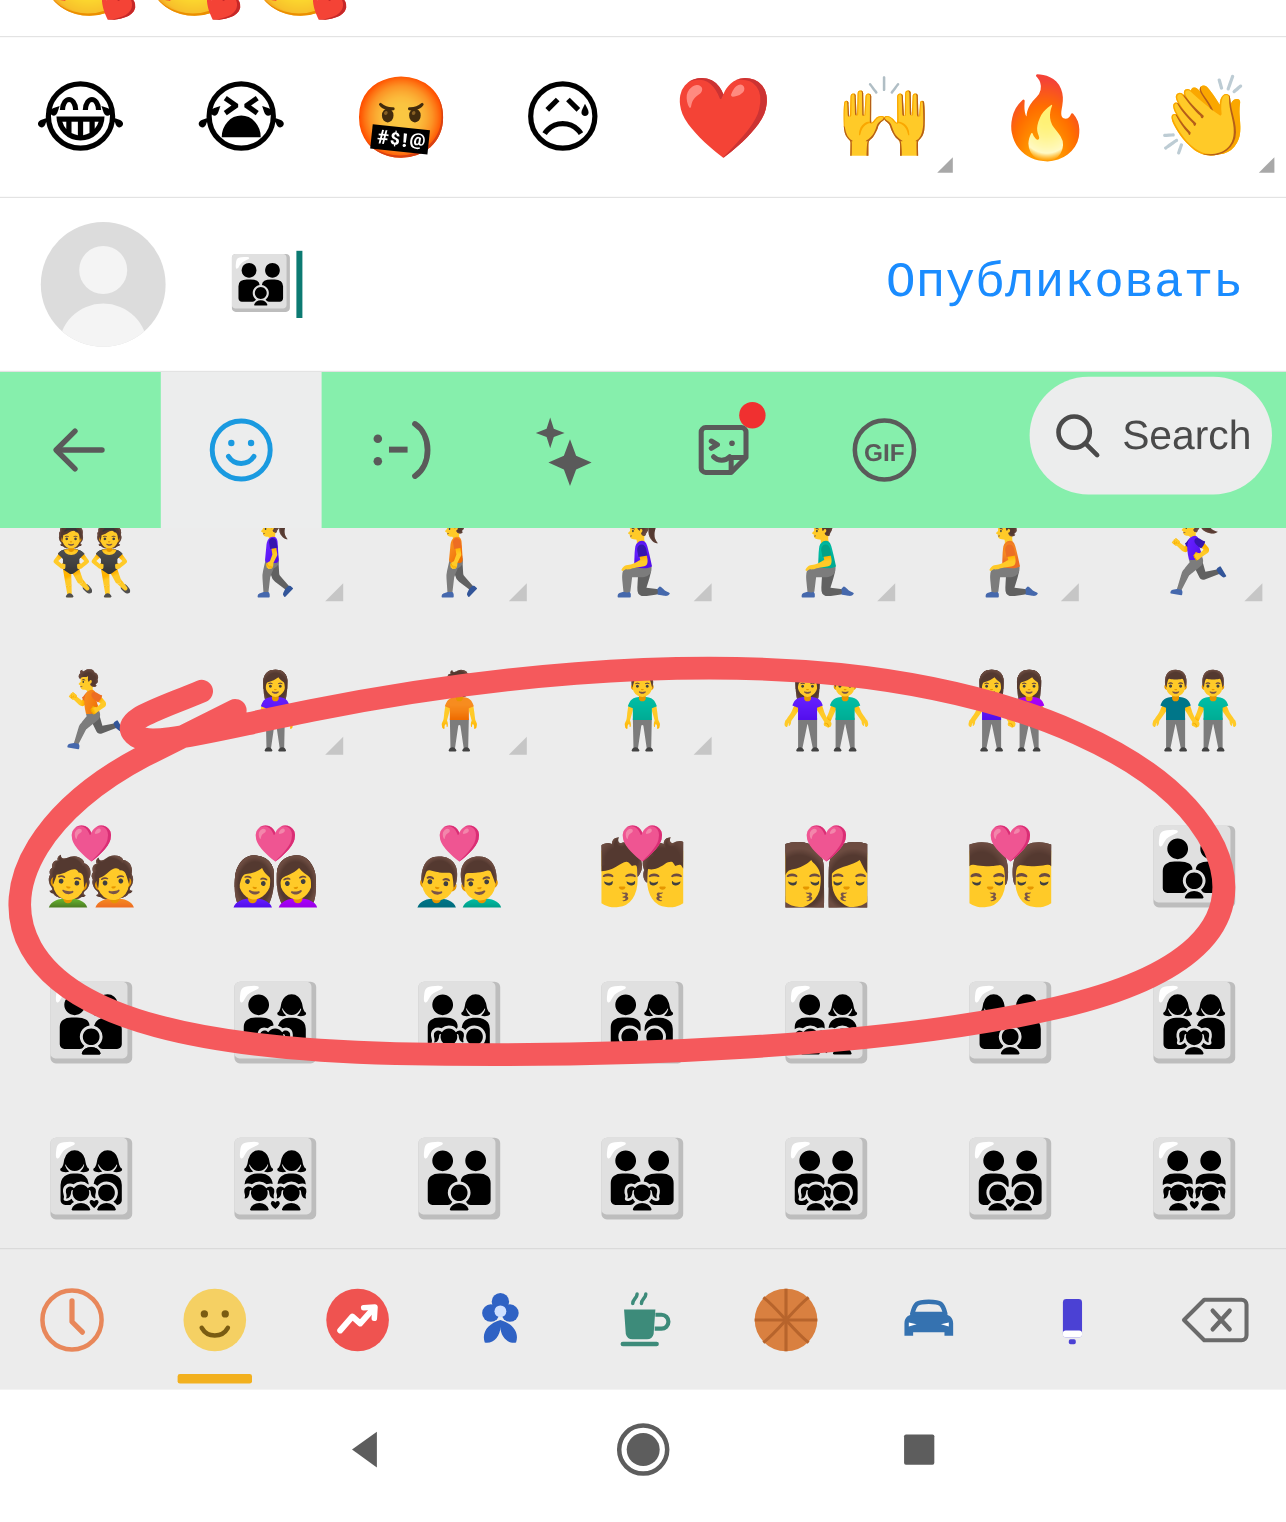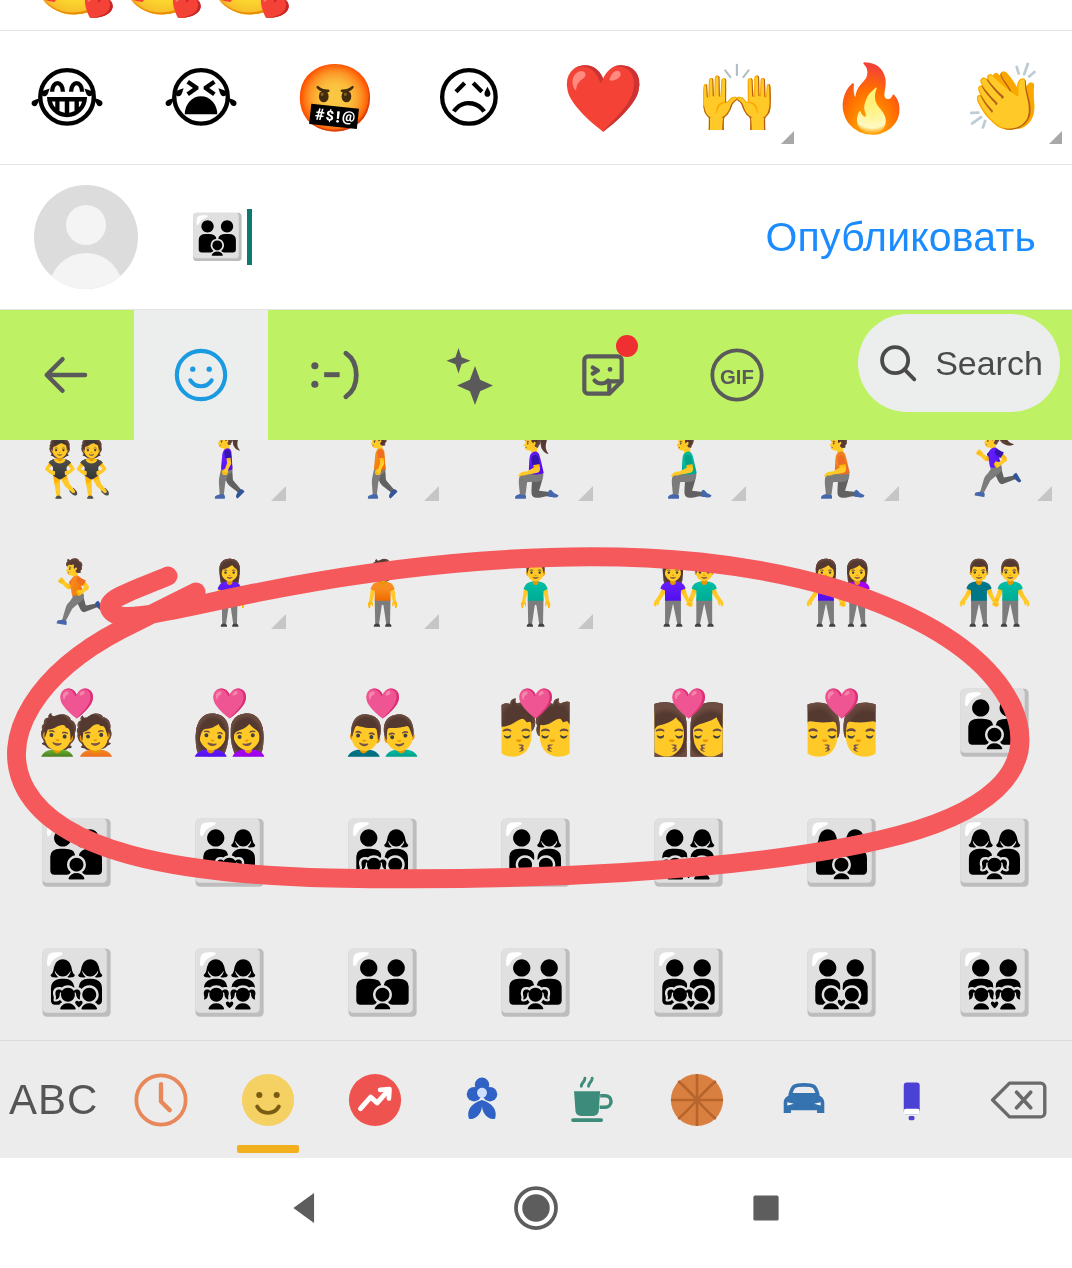--- a/index.html
+++ b/index.html
@@ -58,26 +58,26 @@
   }
   .composer-input{
     flex:1 1 auto;display:flex;align-items:center;padding-left:52px;min-width:0;
   }
   .composer-input .typed{font-size:44px;line-height:1;}
   .caret{
     display:inline-block;width:5px;height:56px;background:#0c7a72;margin-left:2px;
   }
   .publish-btn{
     flex:0 0 auto;color:#1a8cff;font-size:41px;letter-spacing:0.2px;
-    padding-right:2px;white-space:nowrap;
+    padding-right:2px;white-space:nowrap;font-family:Liberation Mono, monospace;
   }
 
   
   .kb-toolbar{
-    height:130px;width:1072px;background:#bef264;
+    height:130px;width:1072px;background:#86efac;
     display:flex;align-items:center;position:relative;box-sizing:border-box;
   }
   .kb-tool{
     width:134px;height:130px;display:flex;align-items:center;justify-content:center;
     position:relative;flex:0 0 auto;
   }
   .kb-tool.active{background:#eceded;}
   .kb-tool svg{display:block;}
   .kb-dot{
     position:absolute;width:22px;height:22px;border-radius:50%;background:#f03030;
@@ -366,23 +366,20 @@
         <div class="ecell">
           <span class="eg">👨‍👨‍👦‍👦</span>
         </div>
         <div class="ecell">
           <span class="eg">👨‍👨‍👧‍👧</span>
         </div>
       </div>
     </div>
 
   <div class="cat-bar" id="catBar">
-      <div class="cat-cell">
-        <span class="abc">ABC</span>
-      </div>
       <div class="cat-cell">
         <svg width="58" height="58" viewBox="0 0 40 40">
           <circle cx="20" cy="20" r="17" fill="none" stroke="#e8875a" stroke-width="2.6"></circle>
           <path d="M20 9 L20 21 L26 27" fill="none" stroke="#e8875a" stroke-width="3" stroke-linecap="round" stroke-linejoin="round"></path>
         </svg>
       </div>
       <div class="cat-cell">
         <svg width="58" height="58" viewBox="0 0 40 40">
           <circle cx="20" cy="20" r="18" fill="#f5d063"></circle>
           <circle cx="14" cy="16.5" r="2.1" fill="#7a5c12"></circle>

